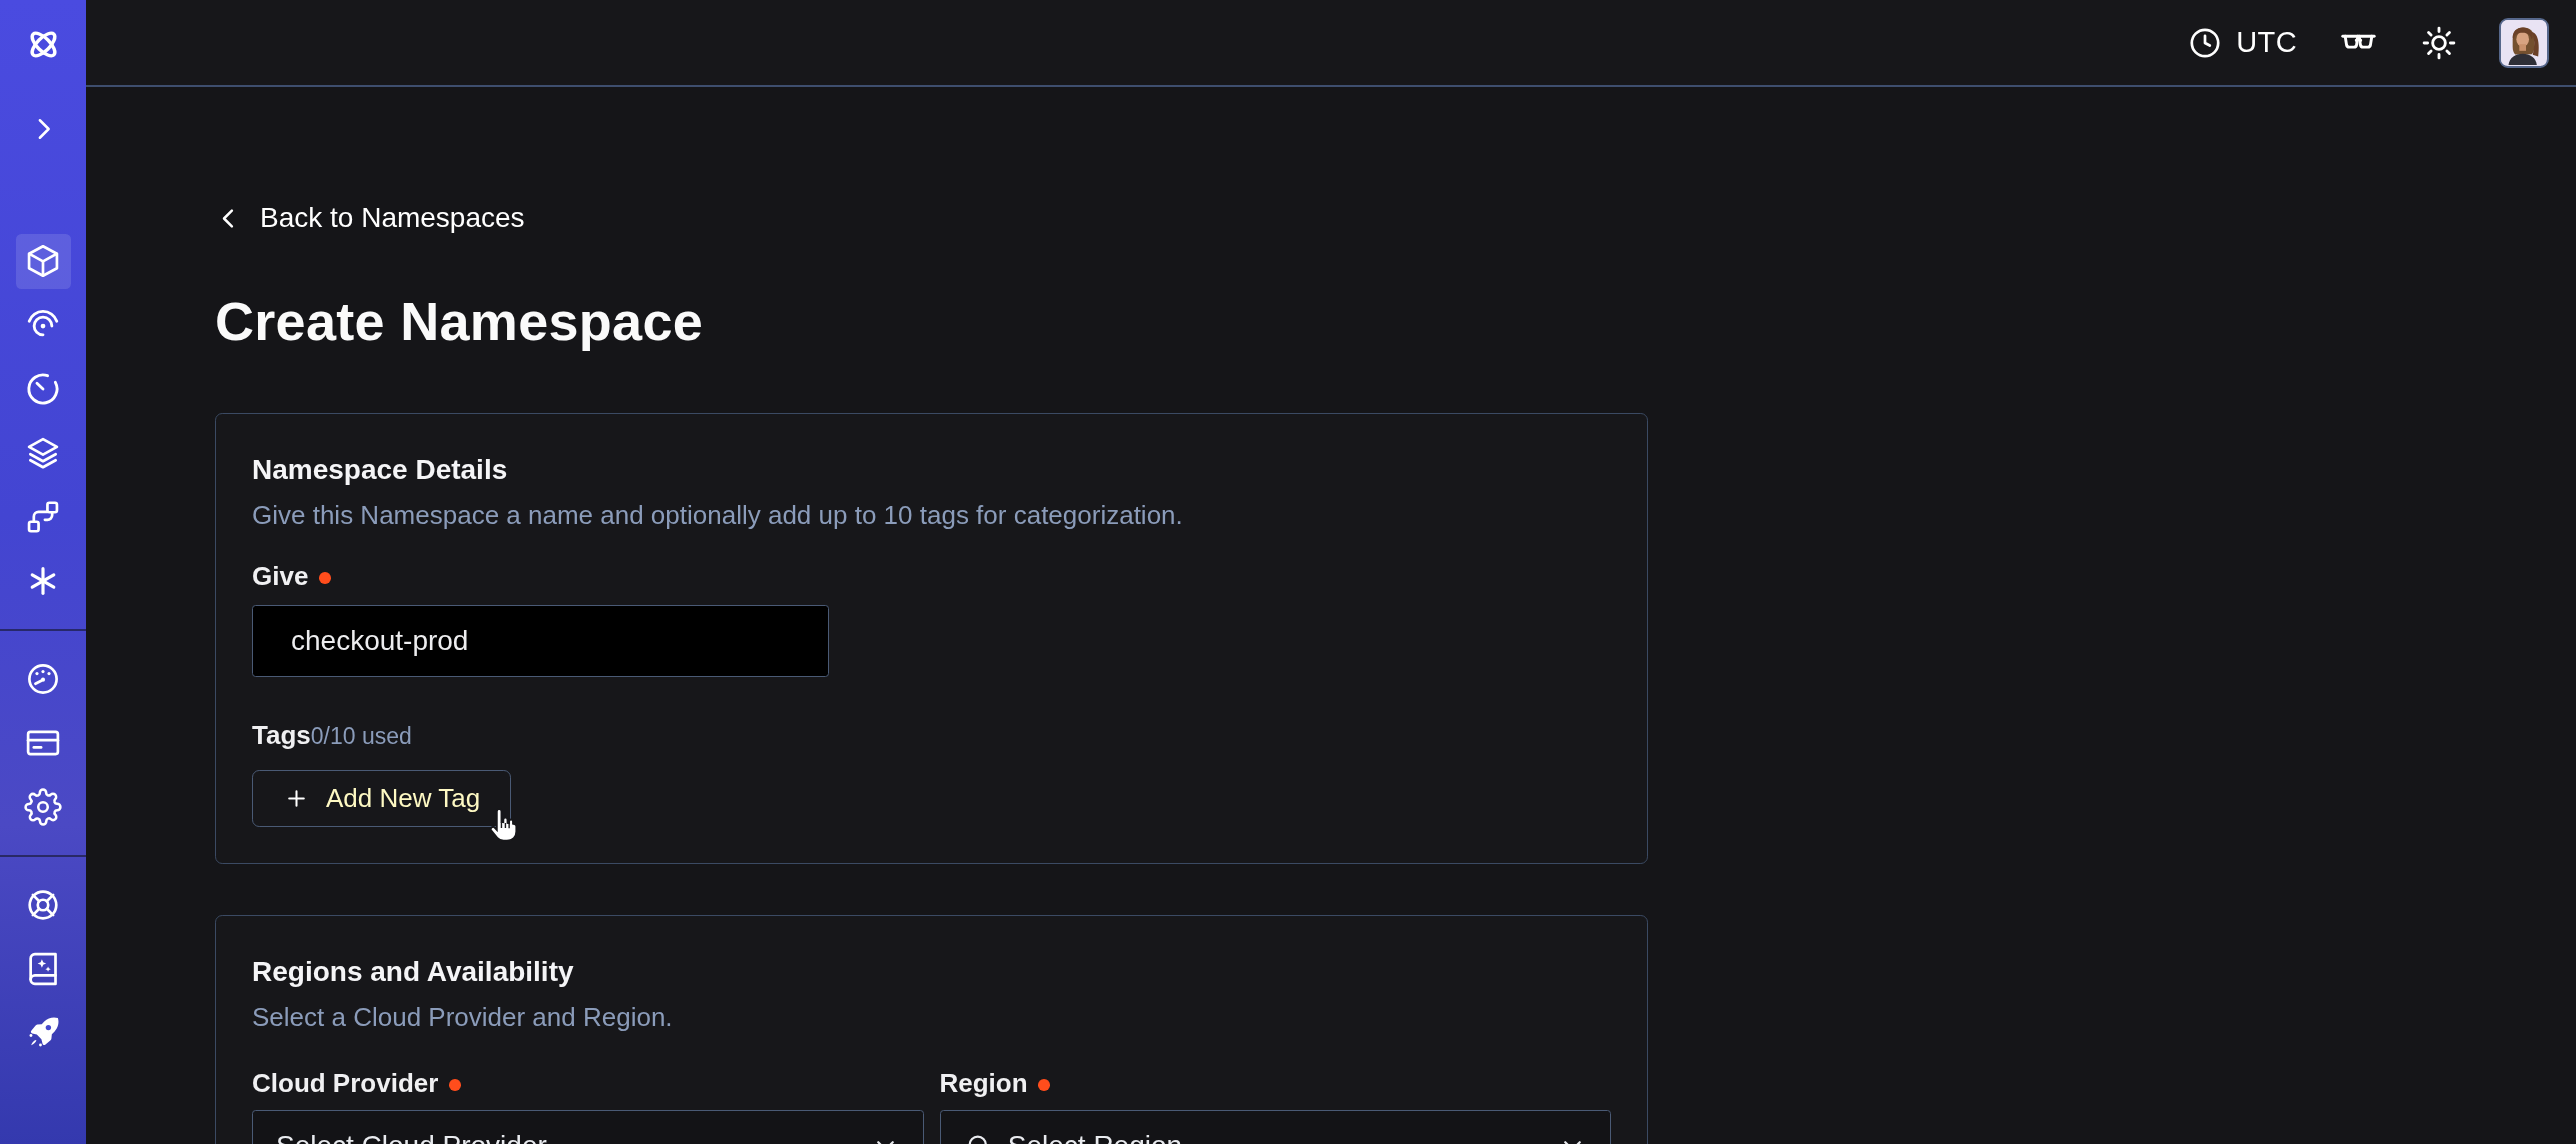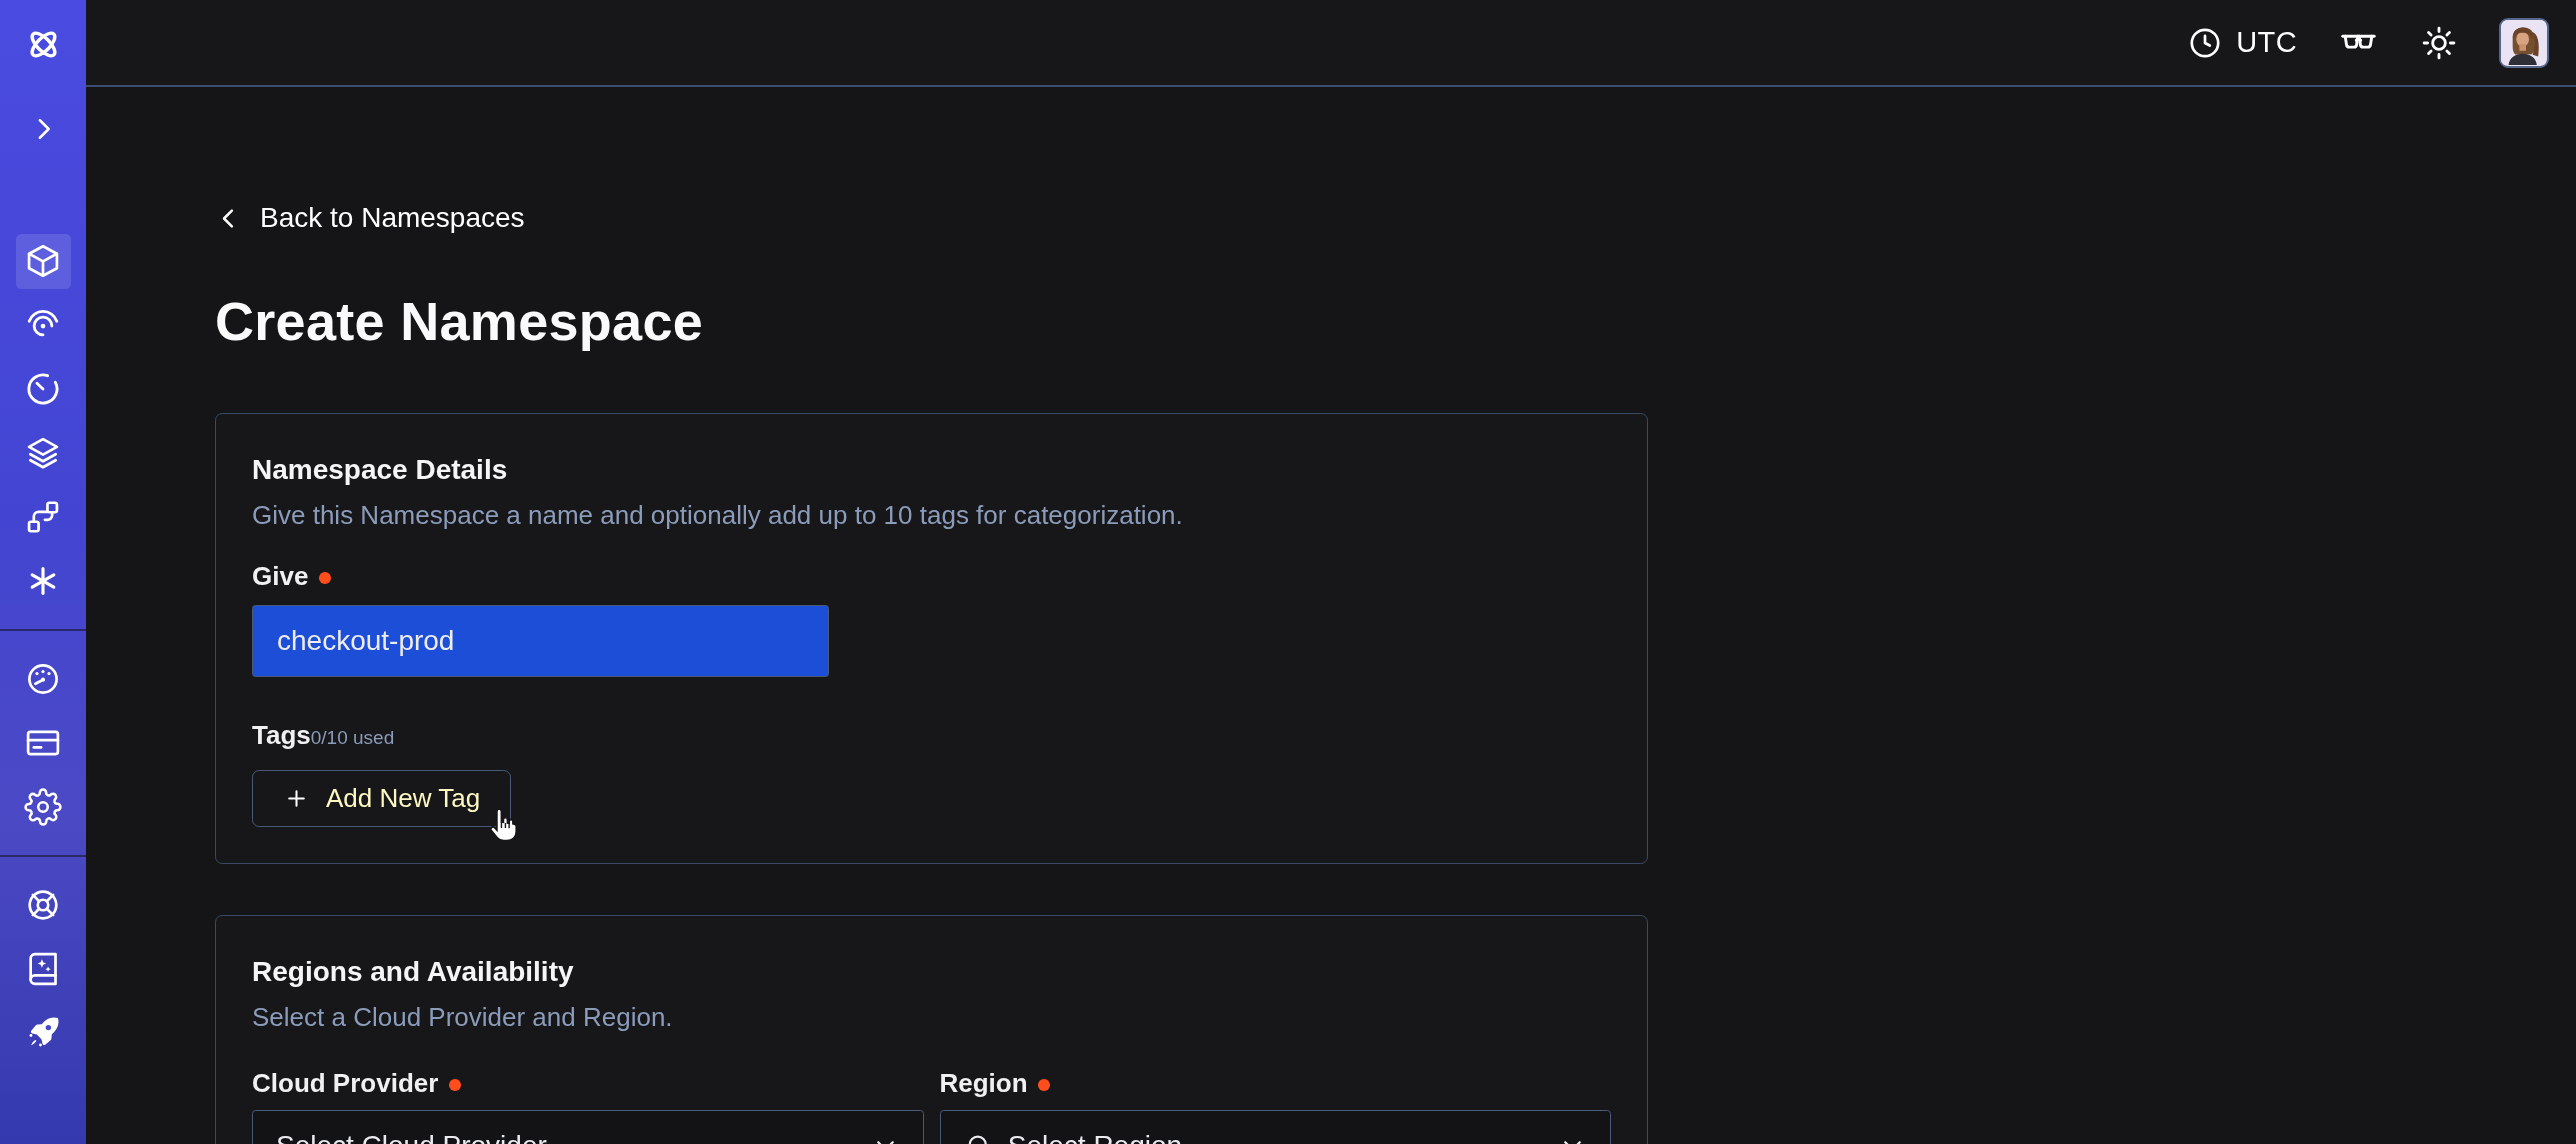--- a/index.html
+++ b/index.html
@@ -62,27 +62,27 @@
   .card-title { font-size: 28px; font-weight: 700; color: #F5F5F7; line-height: 34px; }
   .card-subtitle { margin-top: 12.5px; font-size: 26px; color: #8B9CBA; line-height: 32px; }
 
   .field-label-row { display: flex; align-items: center; gap: 10.7px; height: 32px; }
   .field-label { font-size: 26px; font-weight: 700; color: #F0F0F2; }
   .required-dot { width: 11.6px; height: 11.6px; border-radius: 50%; background: #FF4D1C; margin-top: 3.6px; }
   .mt-name { margin-top: 29px; }
 
   .text-input {
     margin-top: 12.5px; display: block; width: 577px; height: 72px;
-    background: #1d4ed8; border: 1.8px solid #4A5A75; border-radius: 3.6px;
-    color: #EDEDEF; font-size: 28px; padding: 0 24px;
+    background: #000000; border: 1.8px solid #4A5A75; border-radius: 3.6px;
+    color: #EDEDEF; font-size: 28px; padding: 0 38px;
     font-family: "Liberation Sans", "DejaVu Sans", sans-serif; outline: none;
   }
 
   .tags-row { margin-top: 43px; display: flex; align-items: baseline; gap: 0; height: 32px; }
-  .tags-counter { font-size: 19px; color: #8B9CBA; }
+  .tags-counter { font-size: 23px; color: #8B9CBA; }
 
   .btn-outline {
     margin-top: 18px; display: inline-flex; align-items: center; gap: 16px;
     height: 57px; padding: 0 30px; background: transparent;
     border: 1.8px solid #4A5A75; border-radius: 7.2px; cursor: pointer;
     font-size: 26px; color: #fef9c3;
     font-family: "Liberation Sans", "DejaVu Sans", sans-serif;
   }
 
   .field-grid { margin-top: 34px; display: grid; grid-template-columns: 1fr 1fr; column-gap: 16px; }

